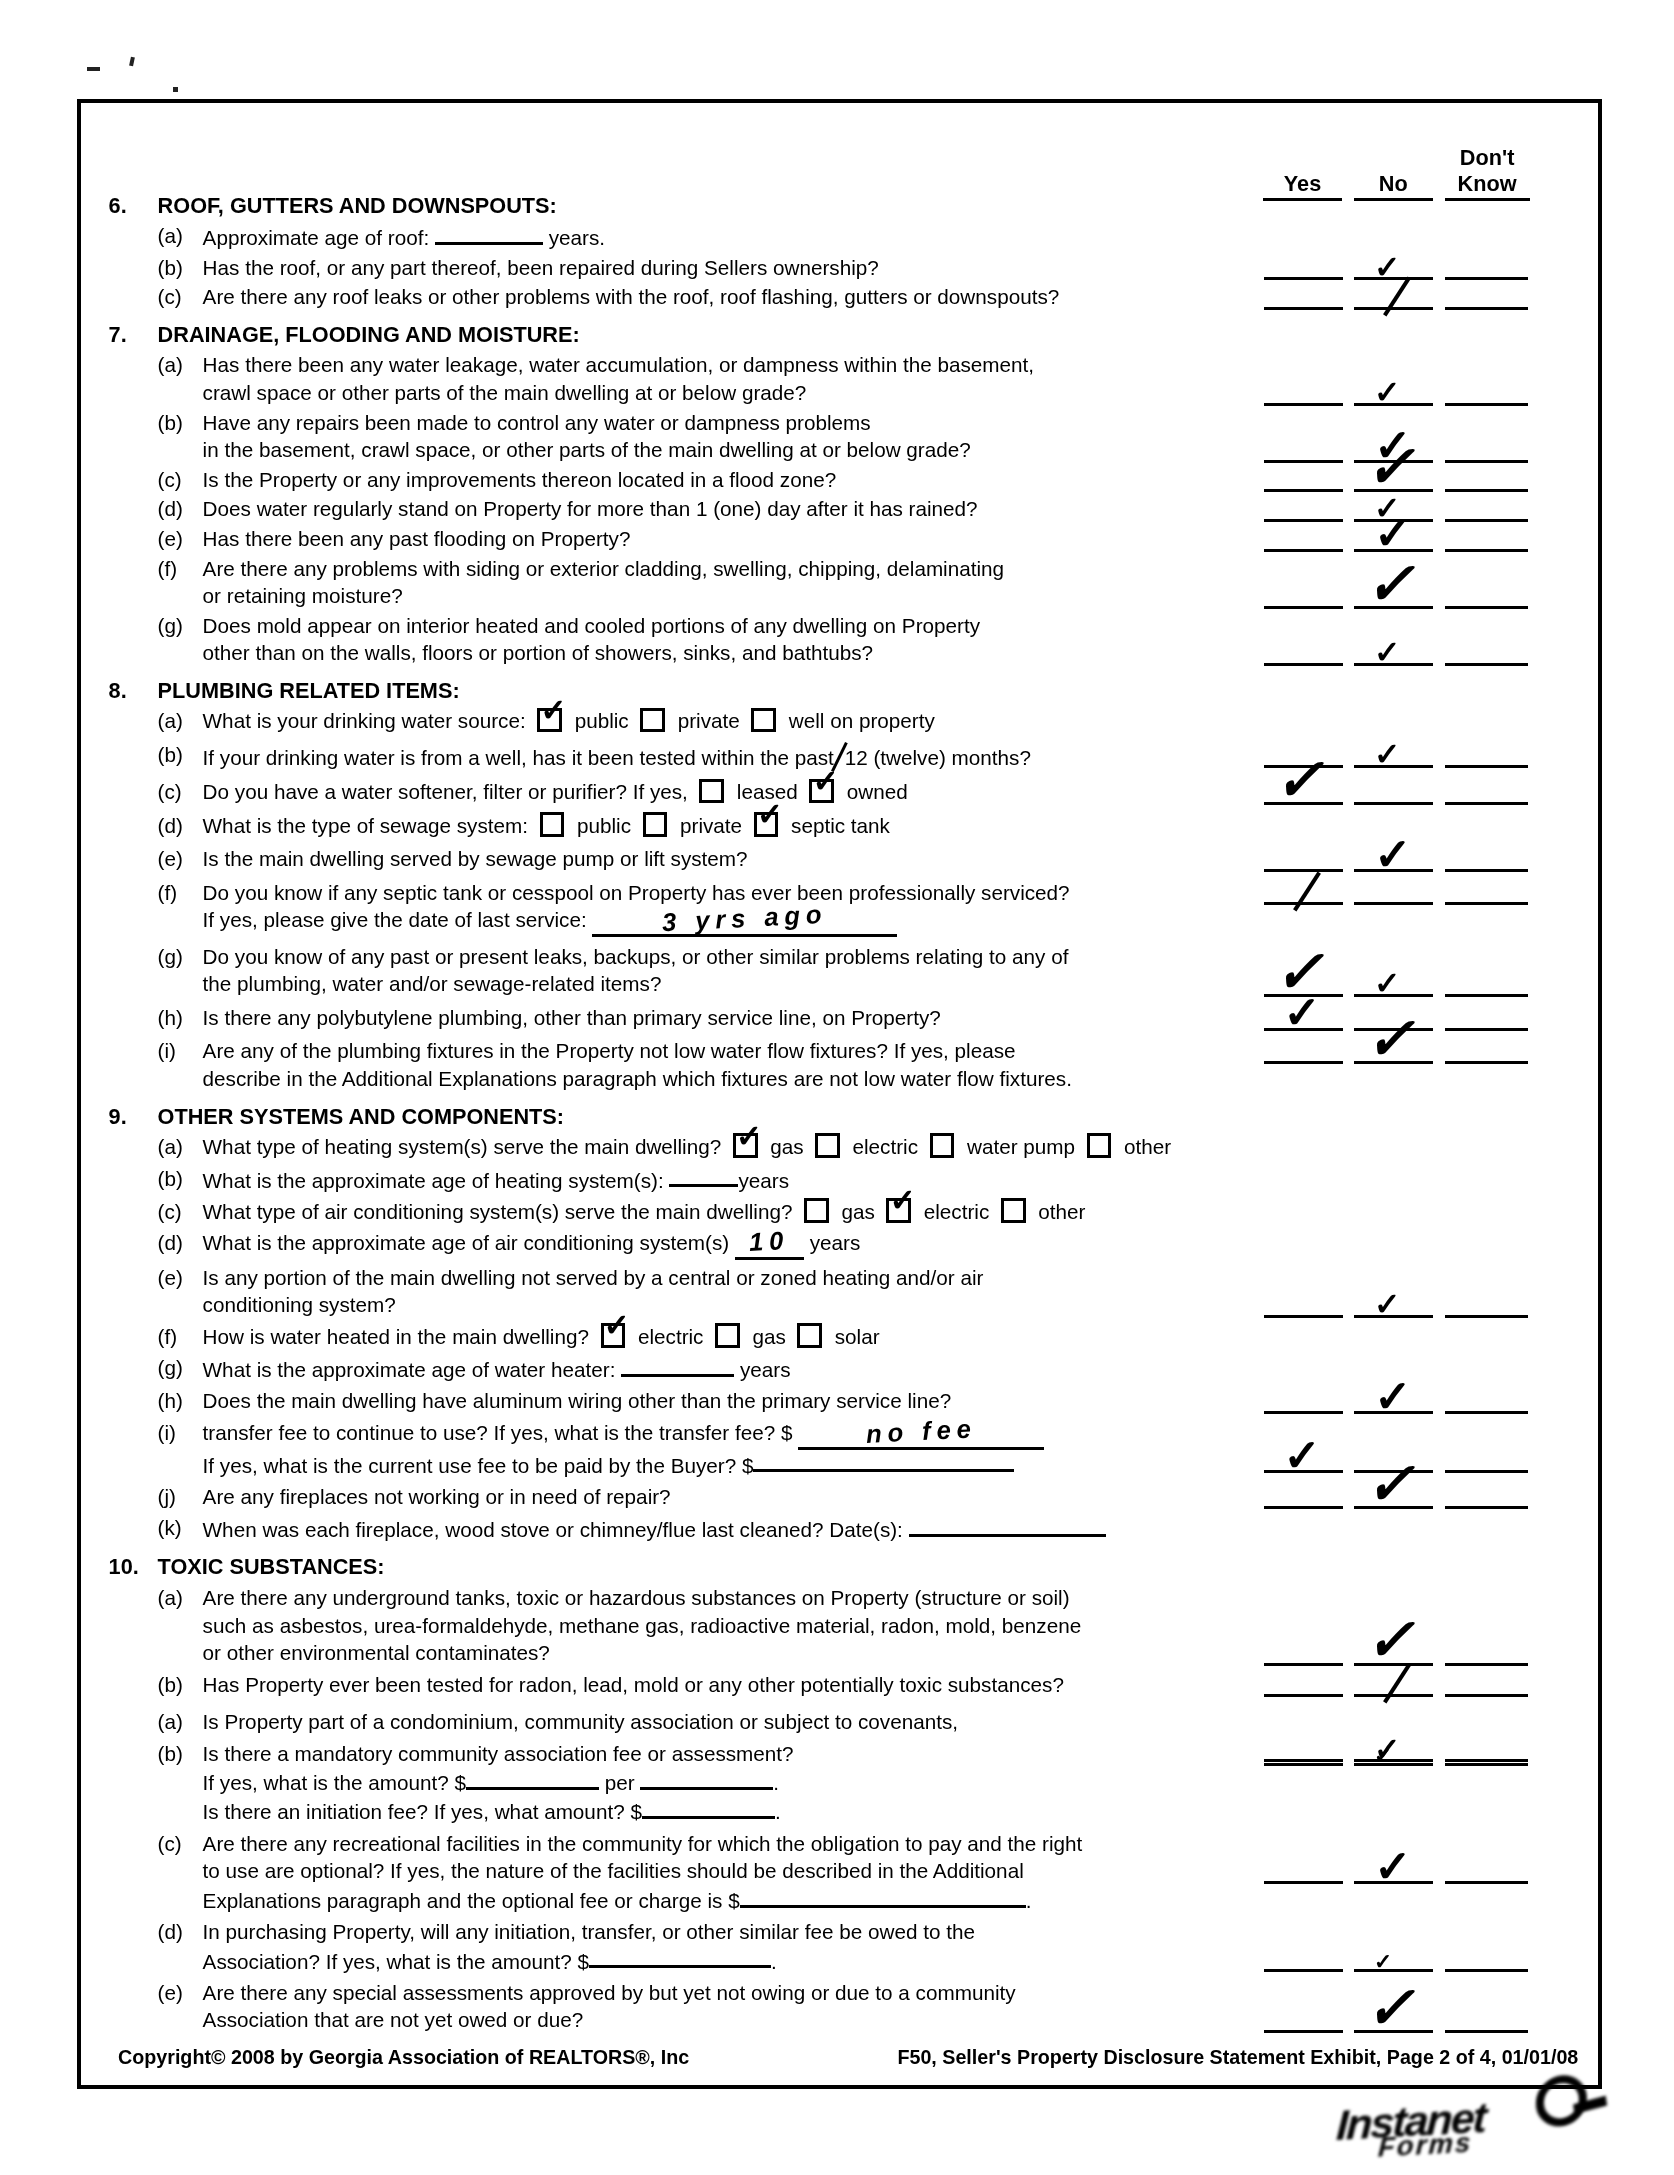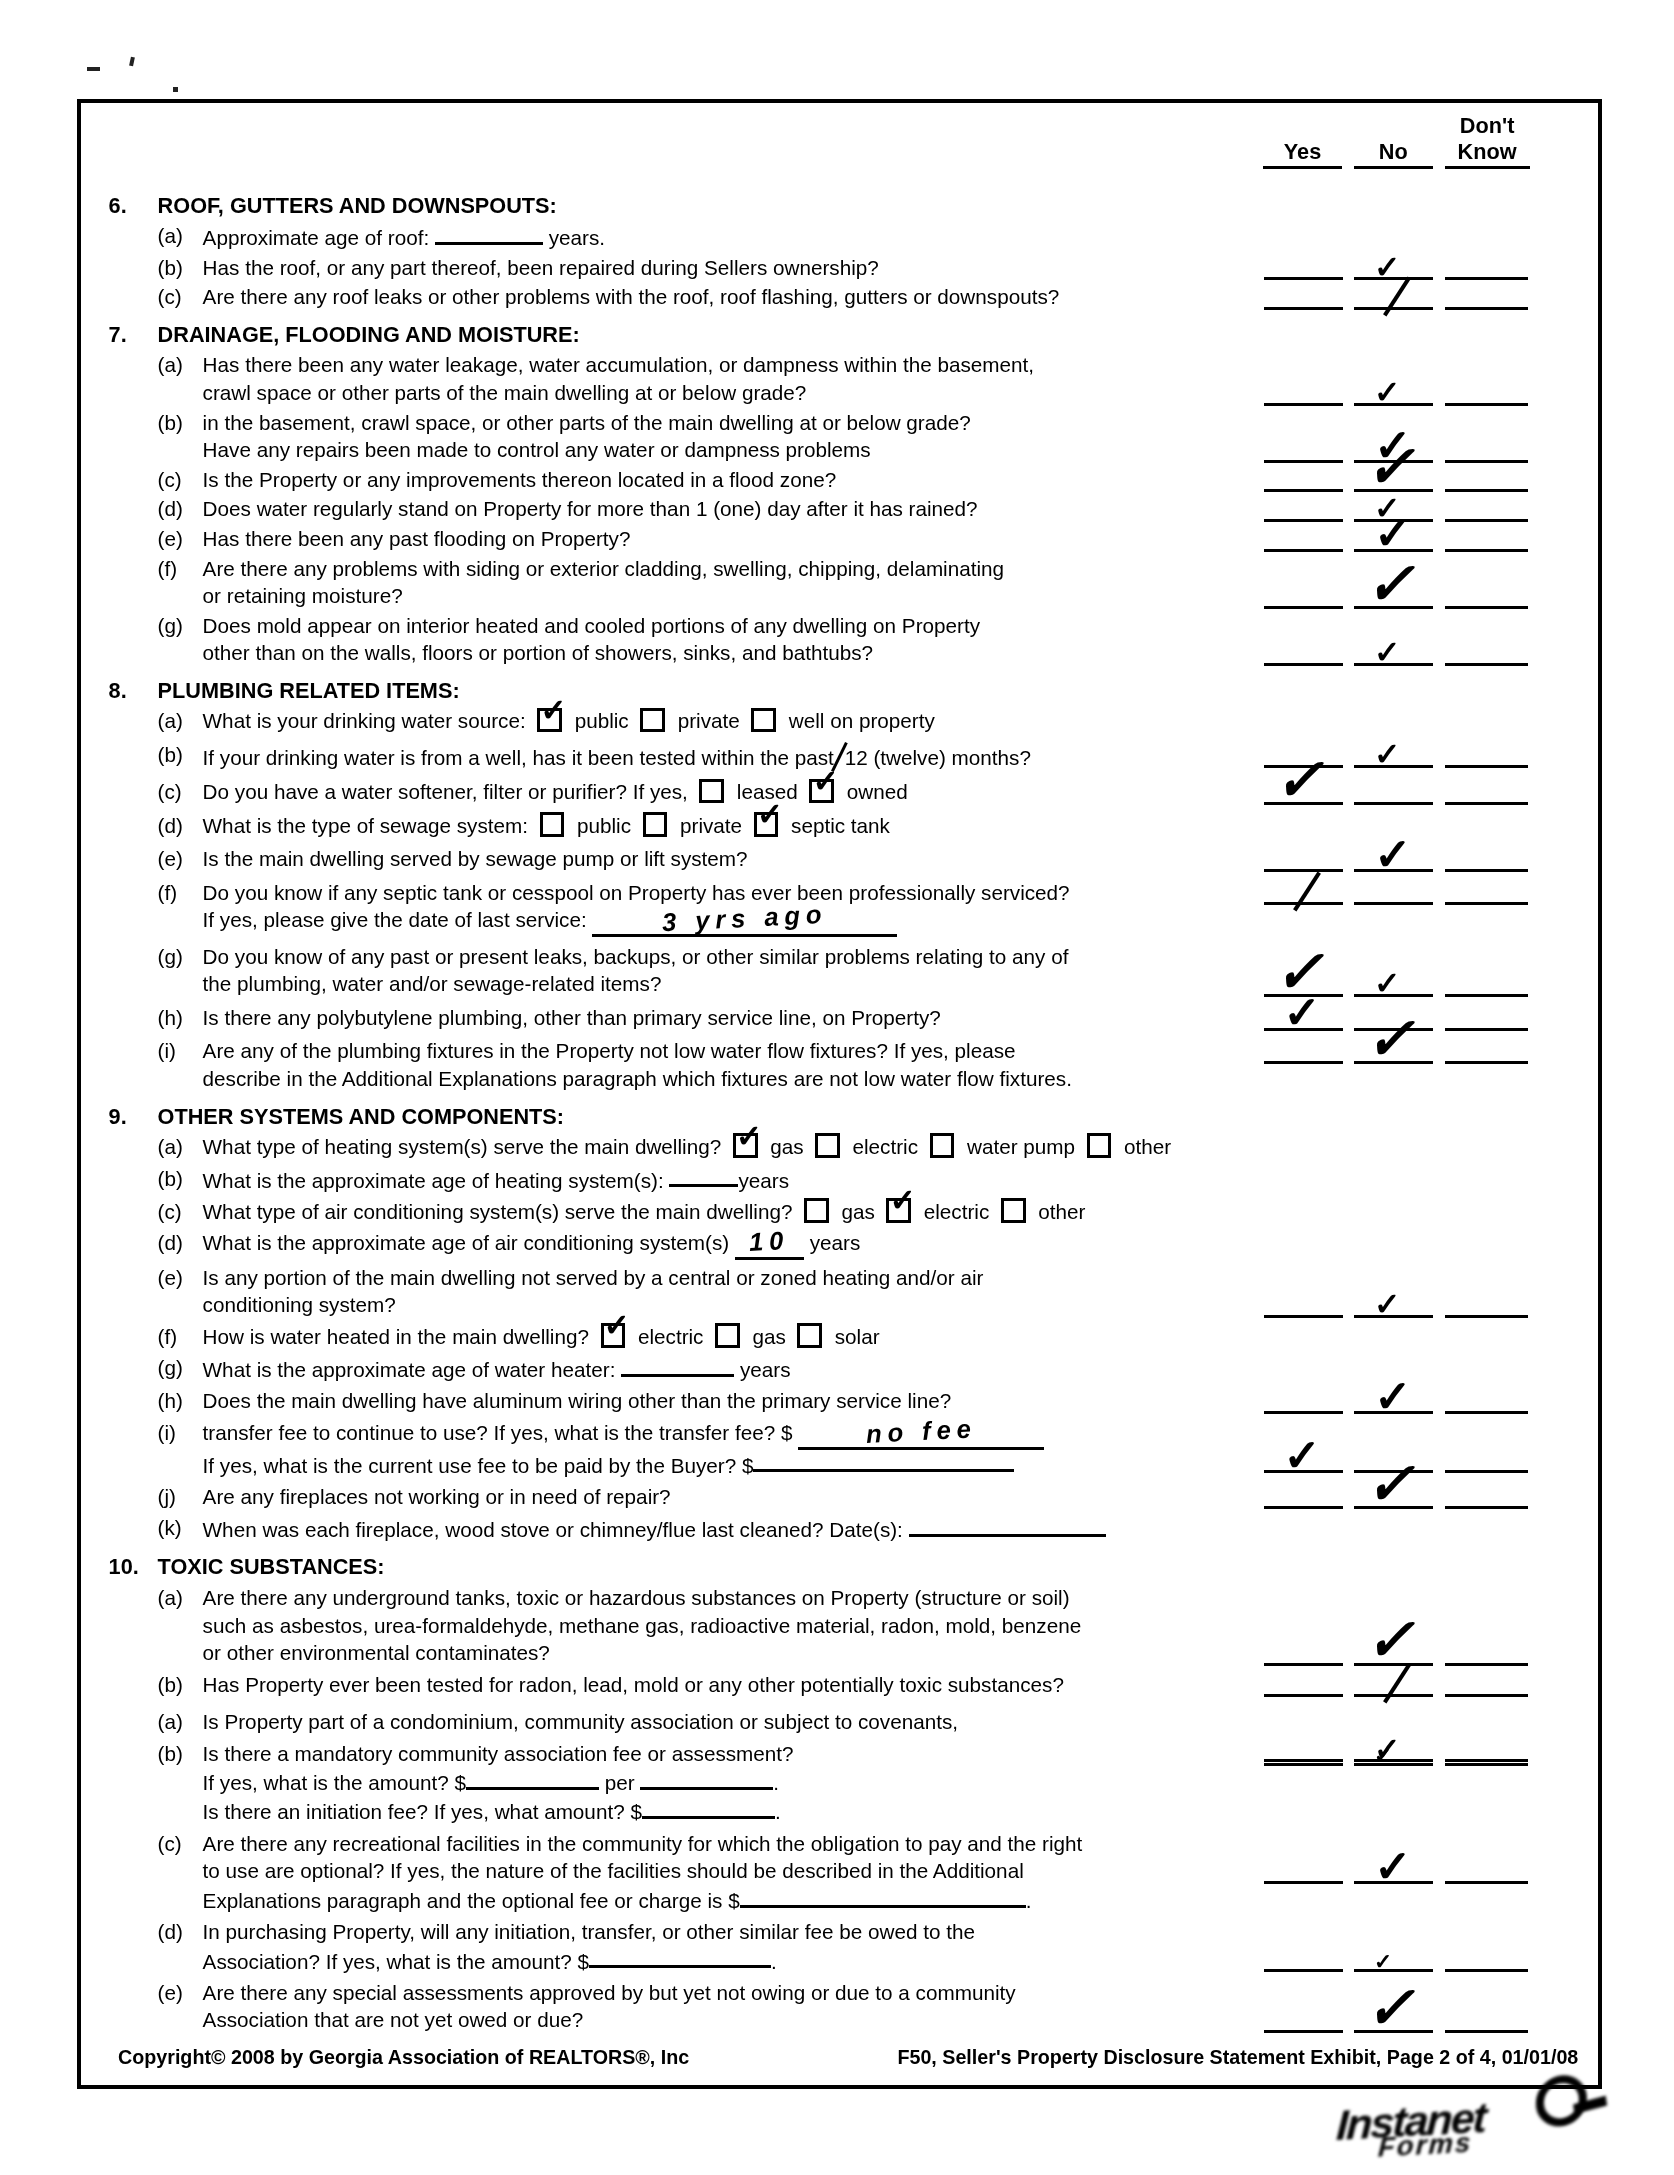--- a/index.html
+++ b/index.html
@@ -5,21 +5,21 @@
   html,body{margin:0;padding:0;background:#fff;}
   .page{position:relative;width:1675px;height:2175px;background:#fff;overflow:hidden;
         font-family:"Liberation Sans",sans-serif;color:#000;}
   .scan-dash{position:absolute;left:87px;top:67px;width:12.8px;height:3.9px;background:#222;}
   .scan-apos{position:absolute;left:130px;top:57px;width:3.9px;height:8.9px;background:#222;transform:rotate(12deg);}
   .scan-dot{position:absolute;left:173px;top:87px;width:4.9px;height:4.9px;background:#222;}
   .formbox{position:absolute;left:77px;top:99px;width:1517px;height:1982px;border:4.9px solid #000;background:#fff;}
   .content{position:absolute;left:0;top:0;right:0;bottom:0;}
   
   .colhead{position:absolute;left:1182px;top:9.9px;display:flex;gap:11.8px;font-weight:700;font-size:21.7px;}
-  .colhead .col{width:79px;display:flex;flex-direction:column;justify-content:flex-end;text-align:center;}
+  .colhead .col{width:79px;display:flex;flex-direction:column;justify-content:flex-end;text-align:center;margin-top:32px;}
   .colhead .col.k{width:85px;}
   .colhead .ul{border-bottom:3.9px solid #000;padding-bottom:1px;}
   
   .sections{padding:79px 0 0 27.6px;}
   .section{margin-top:9.9px;}
   .sec-head{font-weight:700;font-size:21.7px;line-height:27.6px;margin-bottom:3px;}
   .sec-num{display:inline-block;width:49px;}
   .item{position:relative;display:flex;font-size:20.7px;line-height:27.6px;}
   .q-letter{flex:none;width:45px;margin-left:49px;}
   .q-text{flex:none;max-width:1024px;}
@@ -123,22 +123,22 @@
                 <span class="ansline"></span>
                 <span class="ansline">
                   <span class="check sm">✓</span>
                 </span>
                 <span class="ansline k"></span>
               </div>
             </div>
             <div class="item" style="margin-bottom: 2px;">
               <span class="q-letter">(b)</span>
               <div class="q-text">
+                <div class="q-line">Have any repairs been made to control any water or dampness problems</div>
                 <div class="q-line">in the basement, crawl space, or other parts of the main dwelling at or below grade?</div>
-                <div class="q-line">Have any repairs been made to control any water or dampness problems</div>
               </div>
               <div class="answers" style="top: 27.6px;">
                 <span class="ansline"></span>
                 <span class="ansline">
                   <span class="check md">✓</span>
                 </span>
                 <span class="ansline k"></span>
               </div>
             </div>
             <div class="item" style="margin-bottom: 2px;">

